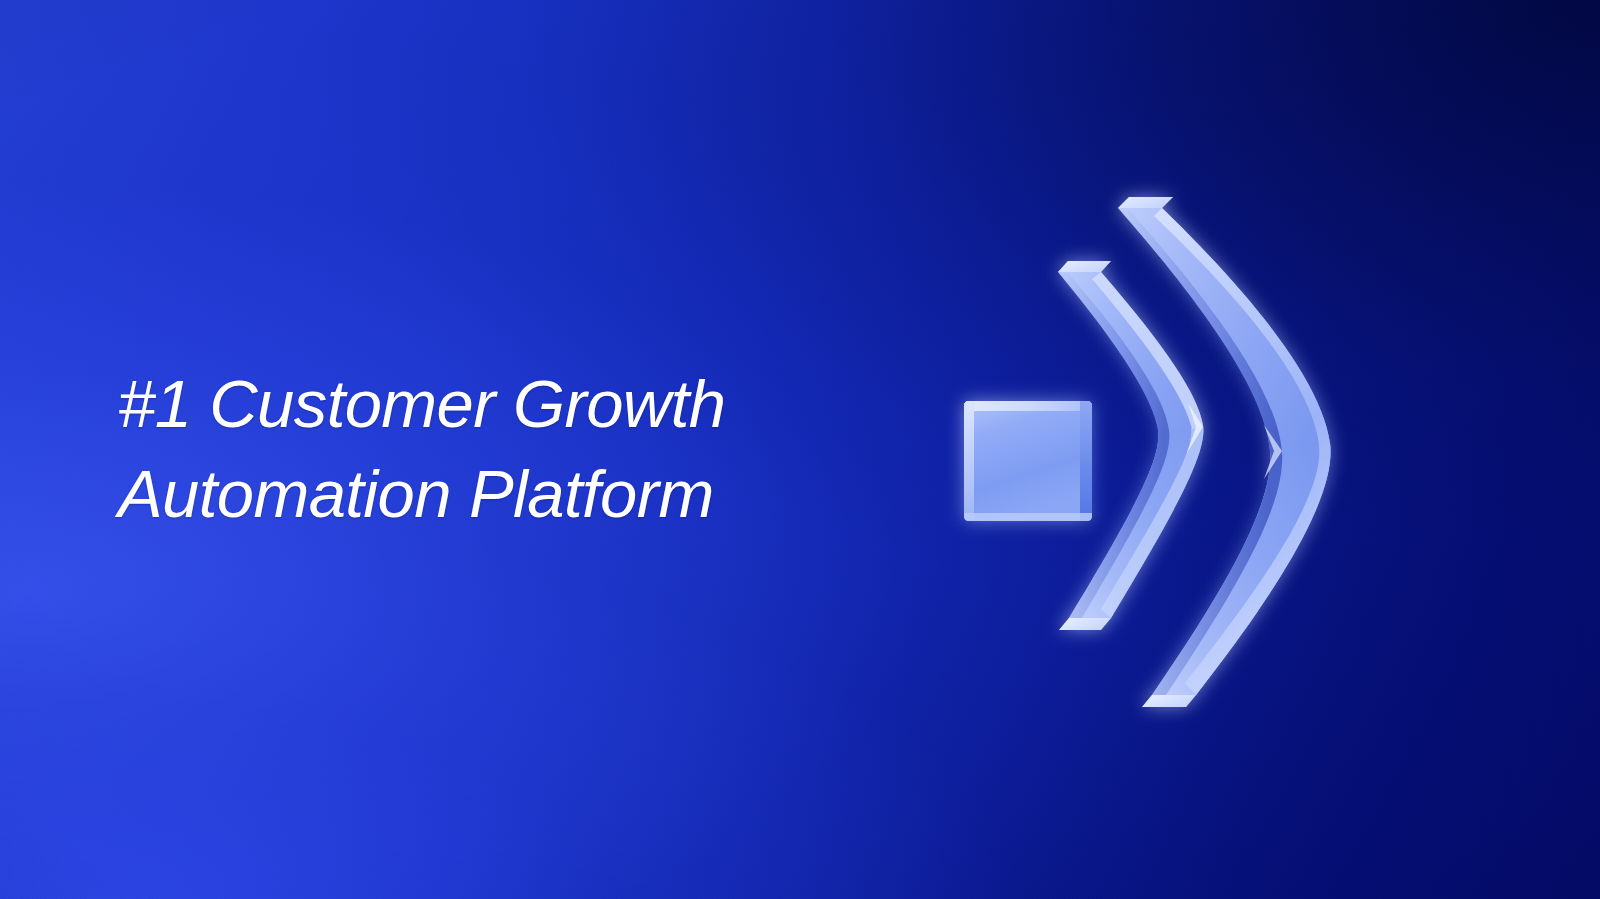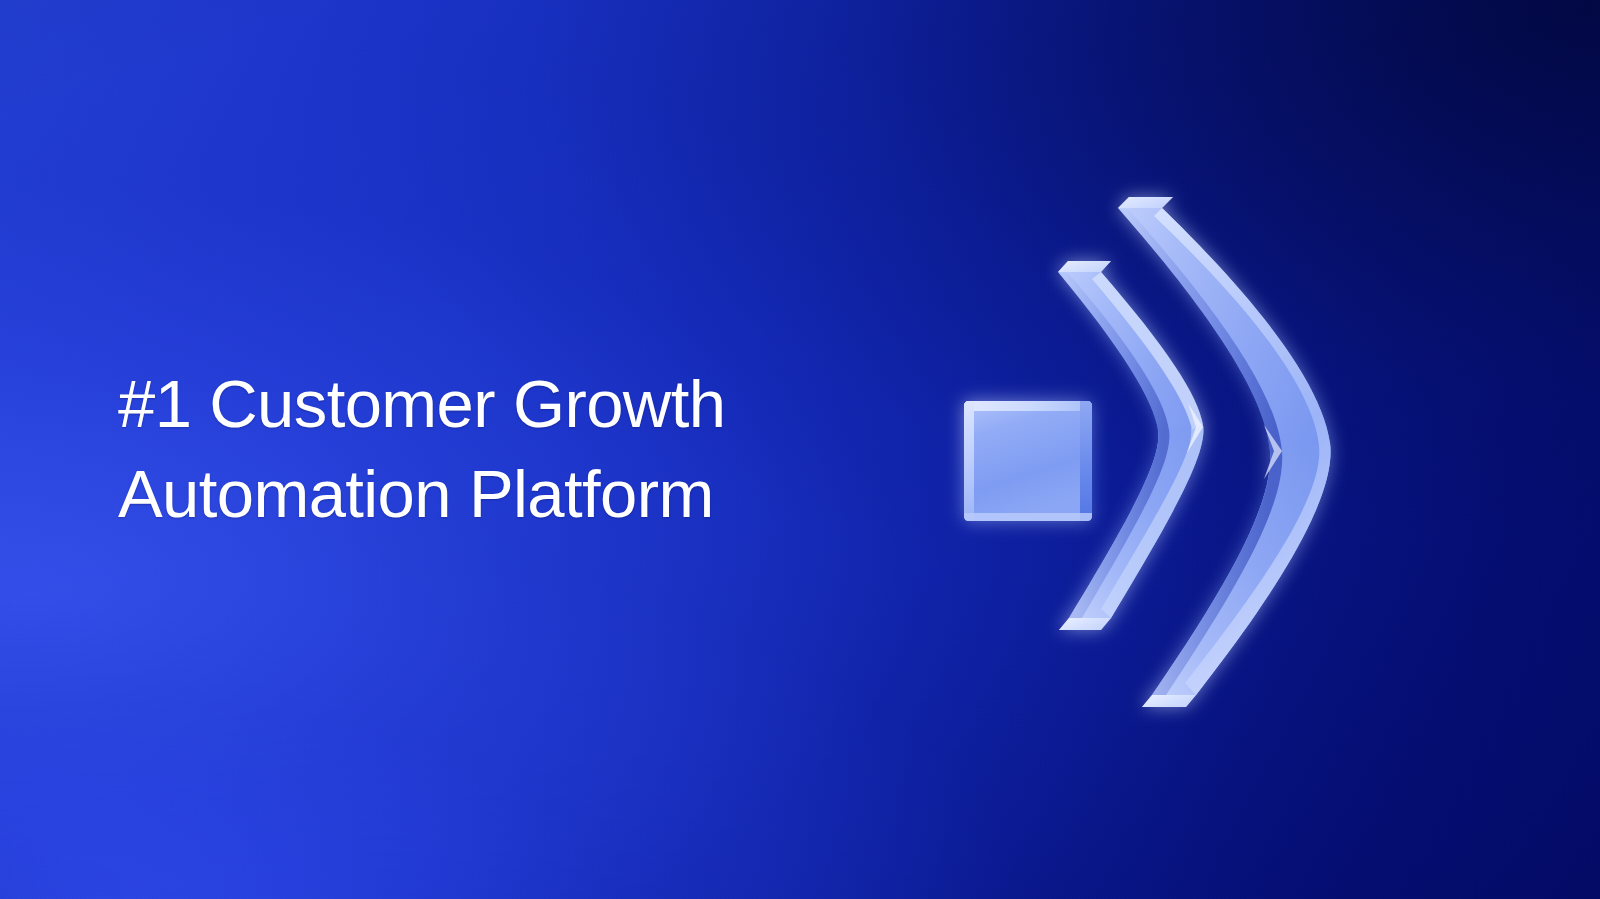--- a/index.html
+++ b/index.html
@@ -90,20 +90,21 @@
     left: 118px;
     top: 359px;
     width: 760px;
     color: #ffffff;
     font-size: 67px;
     line-height: 90px;
     font-weight: 400;
     letter-spacing: -0.6px;
     white-space: pre-line;
     text-shadow: 0 1px 2px rgba(2,8,60,0.28);
+    font-style: italic;
   }
 
   
   .logo-wrap {
     position: absolute;
     left: 930px;
     top: 175px;
     width: 430px;
     height: 545px;
   }

